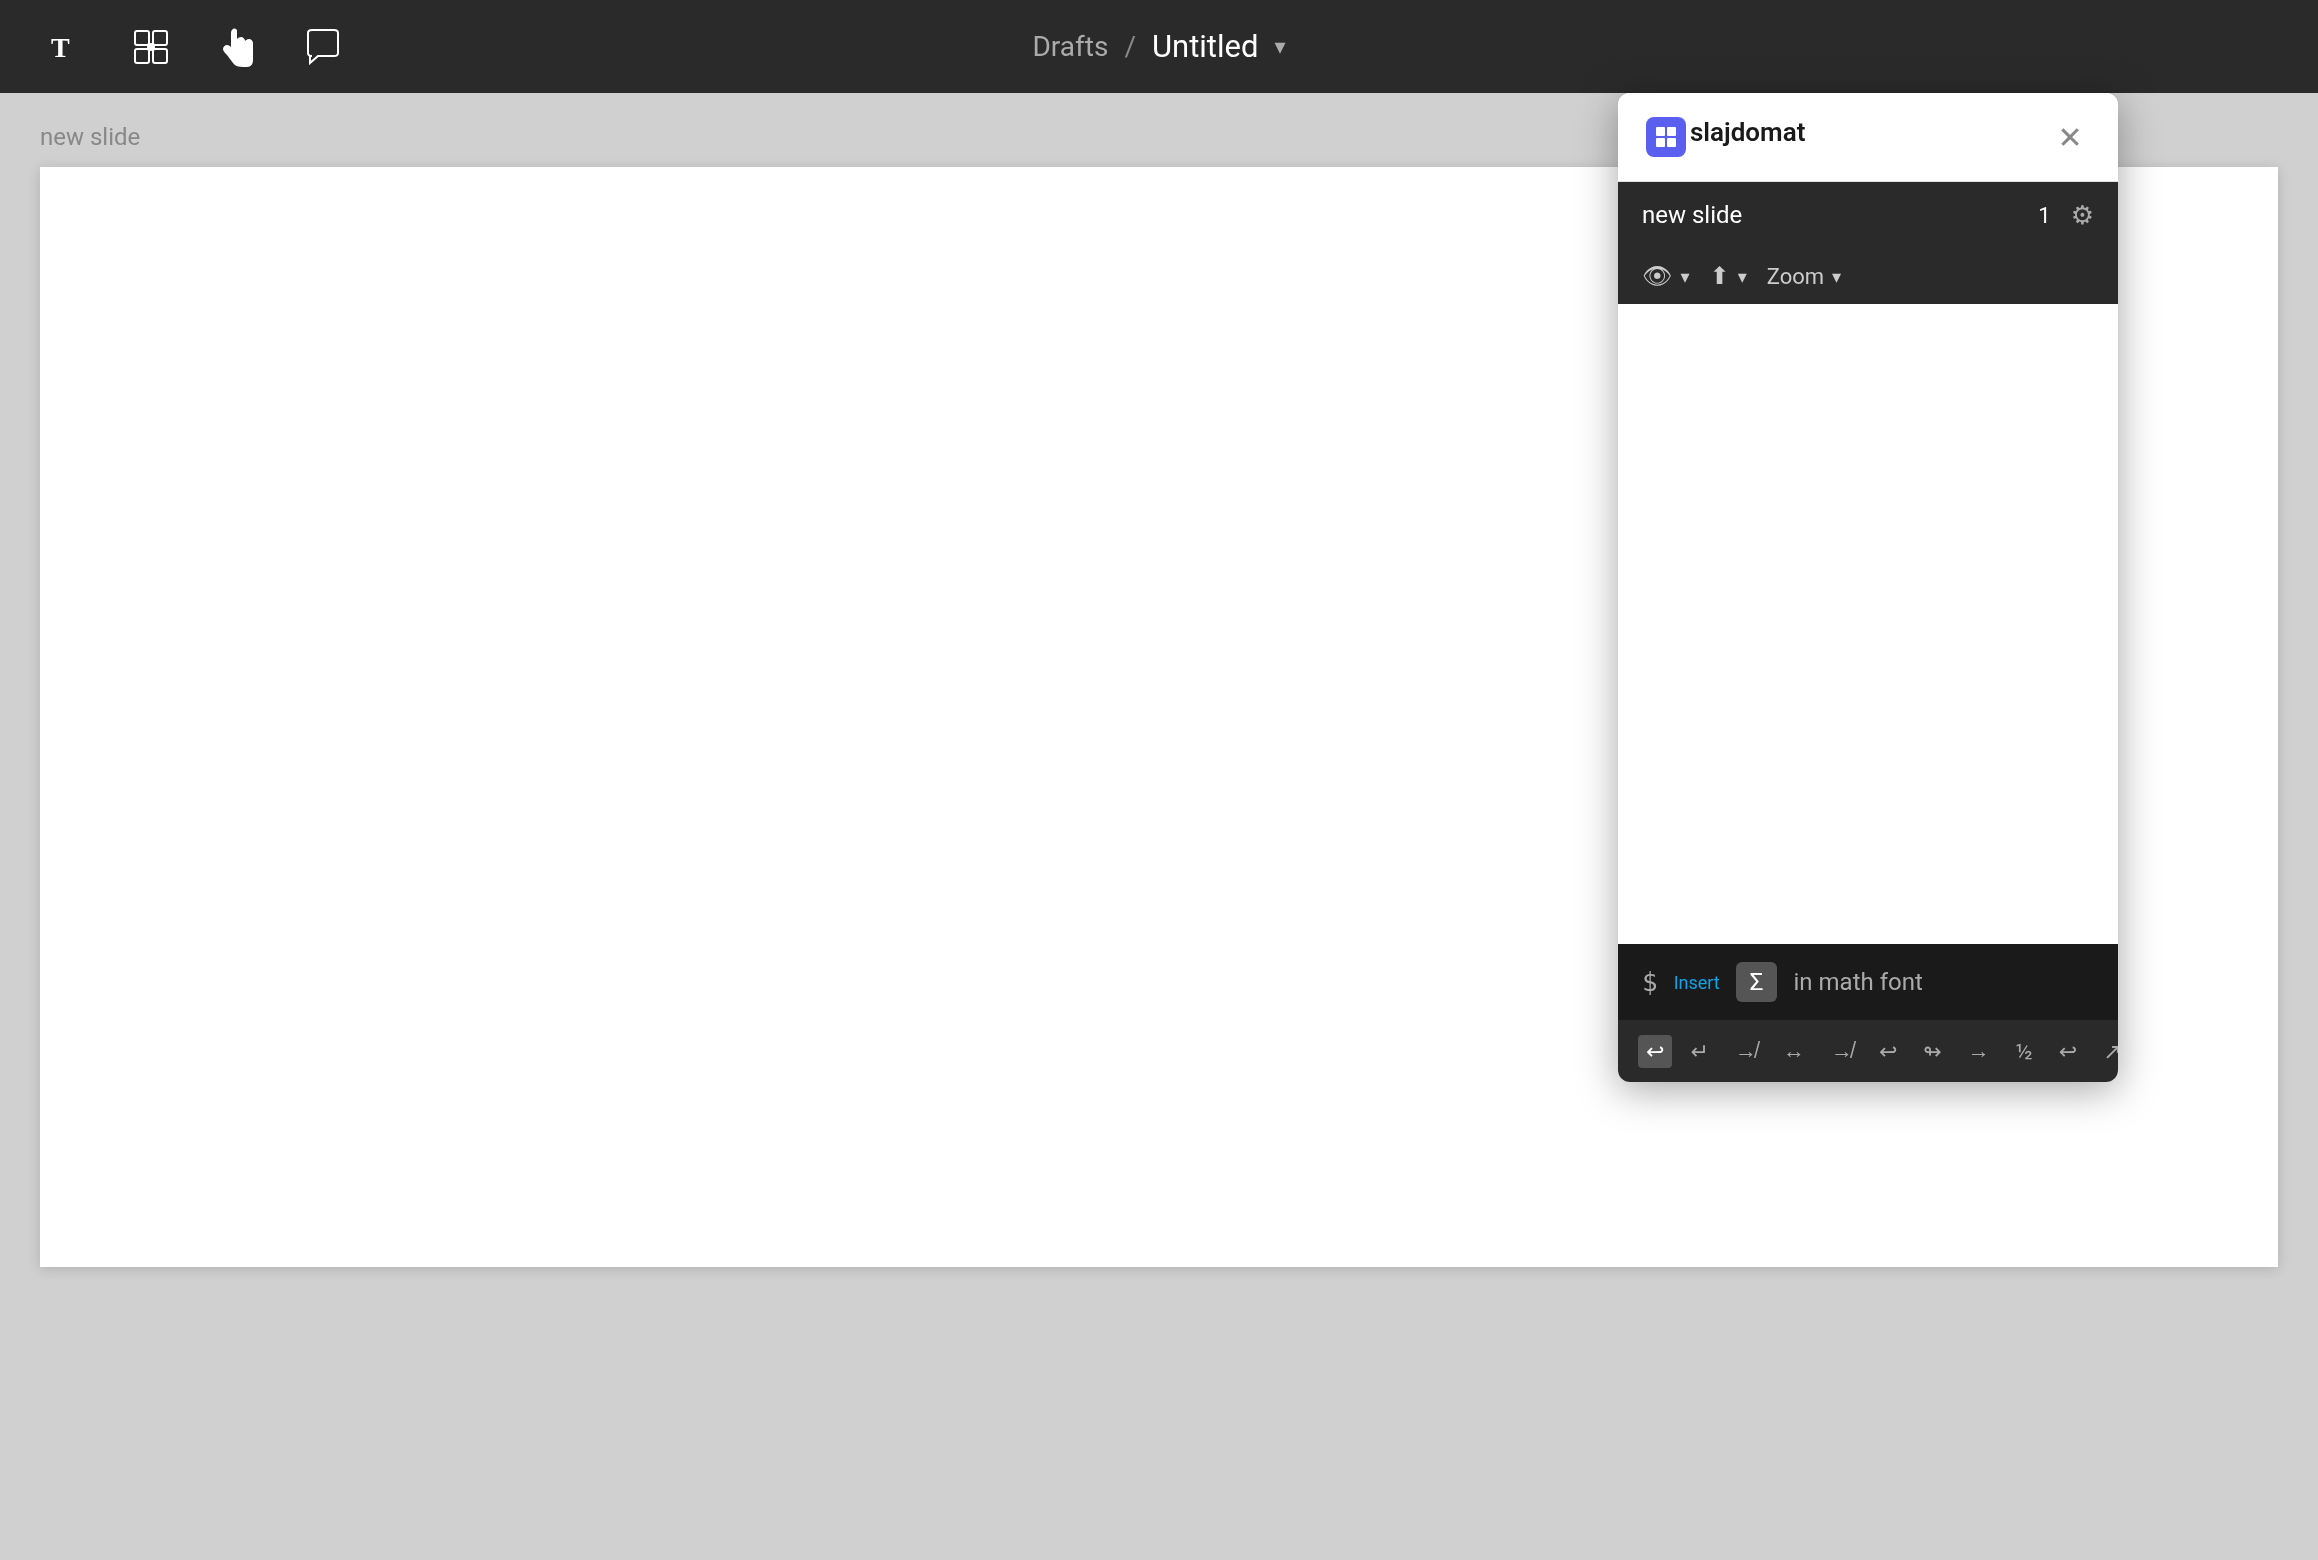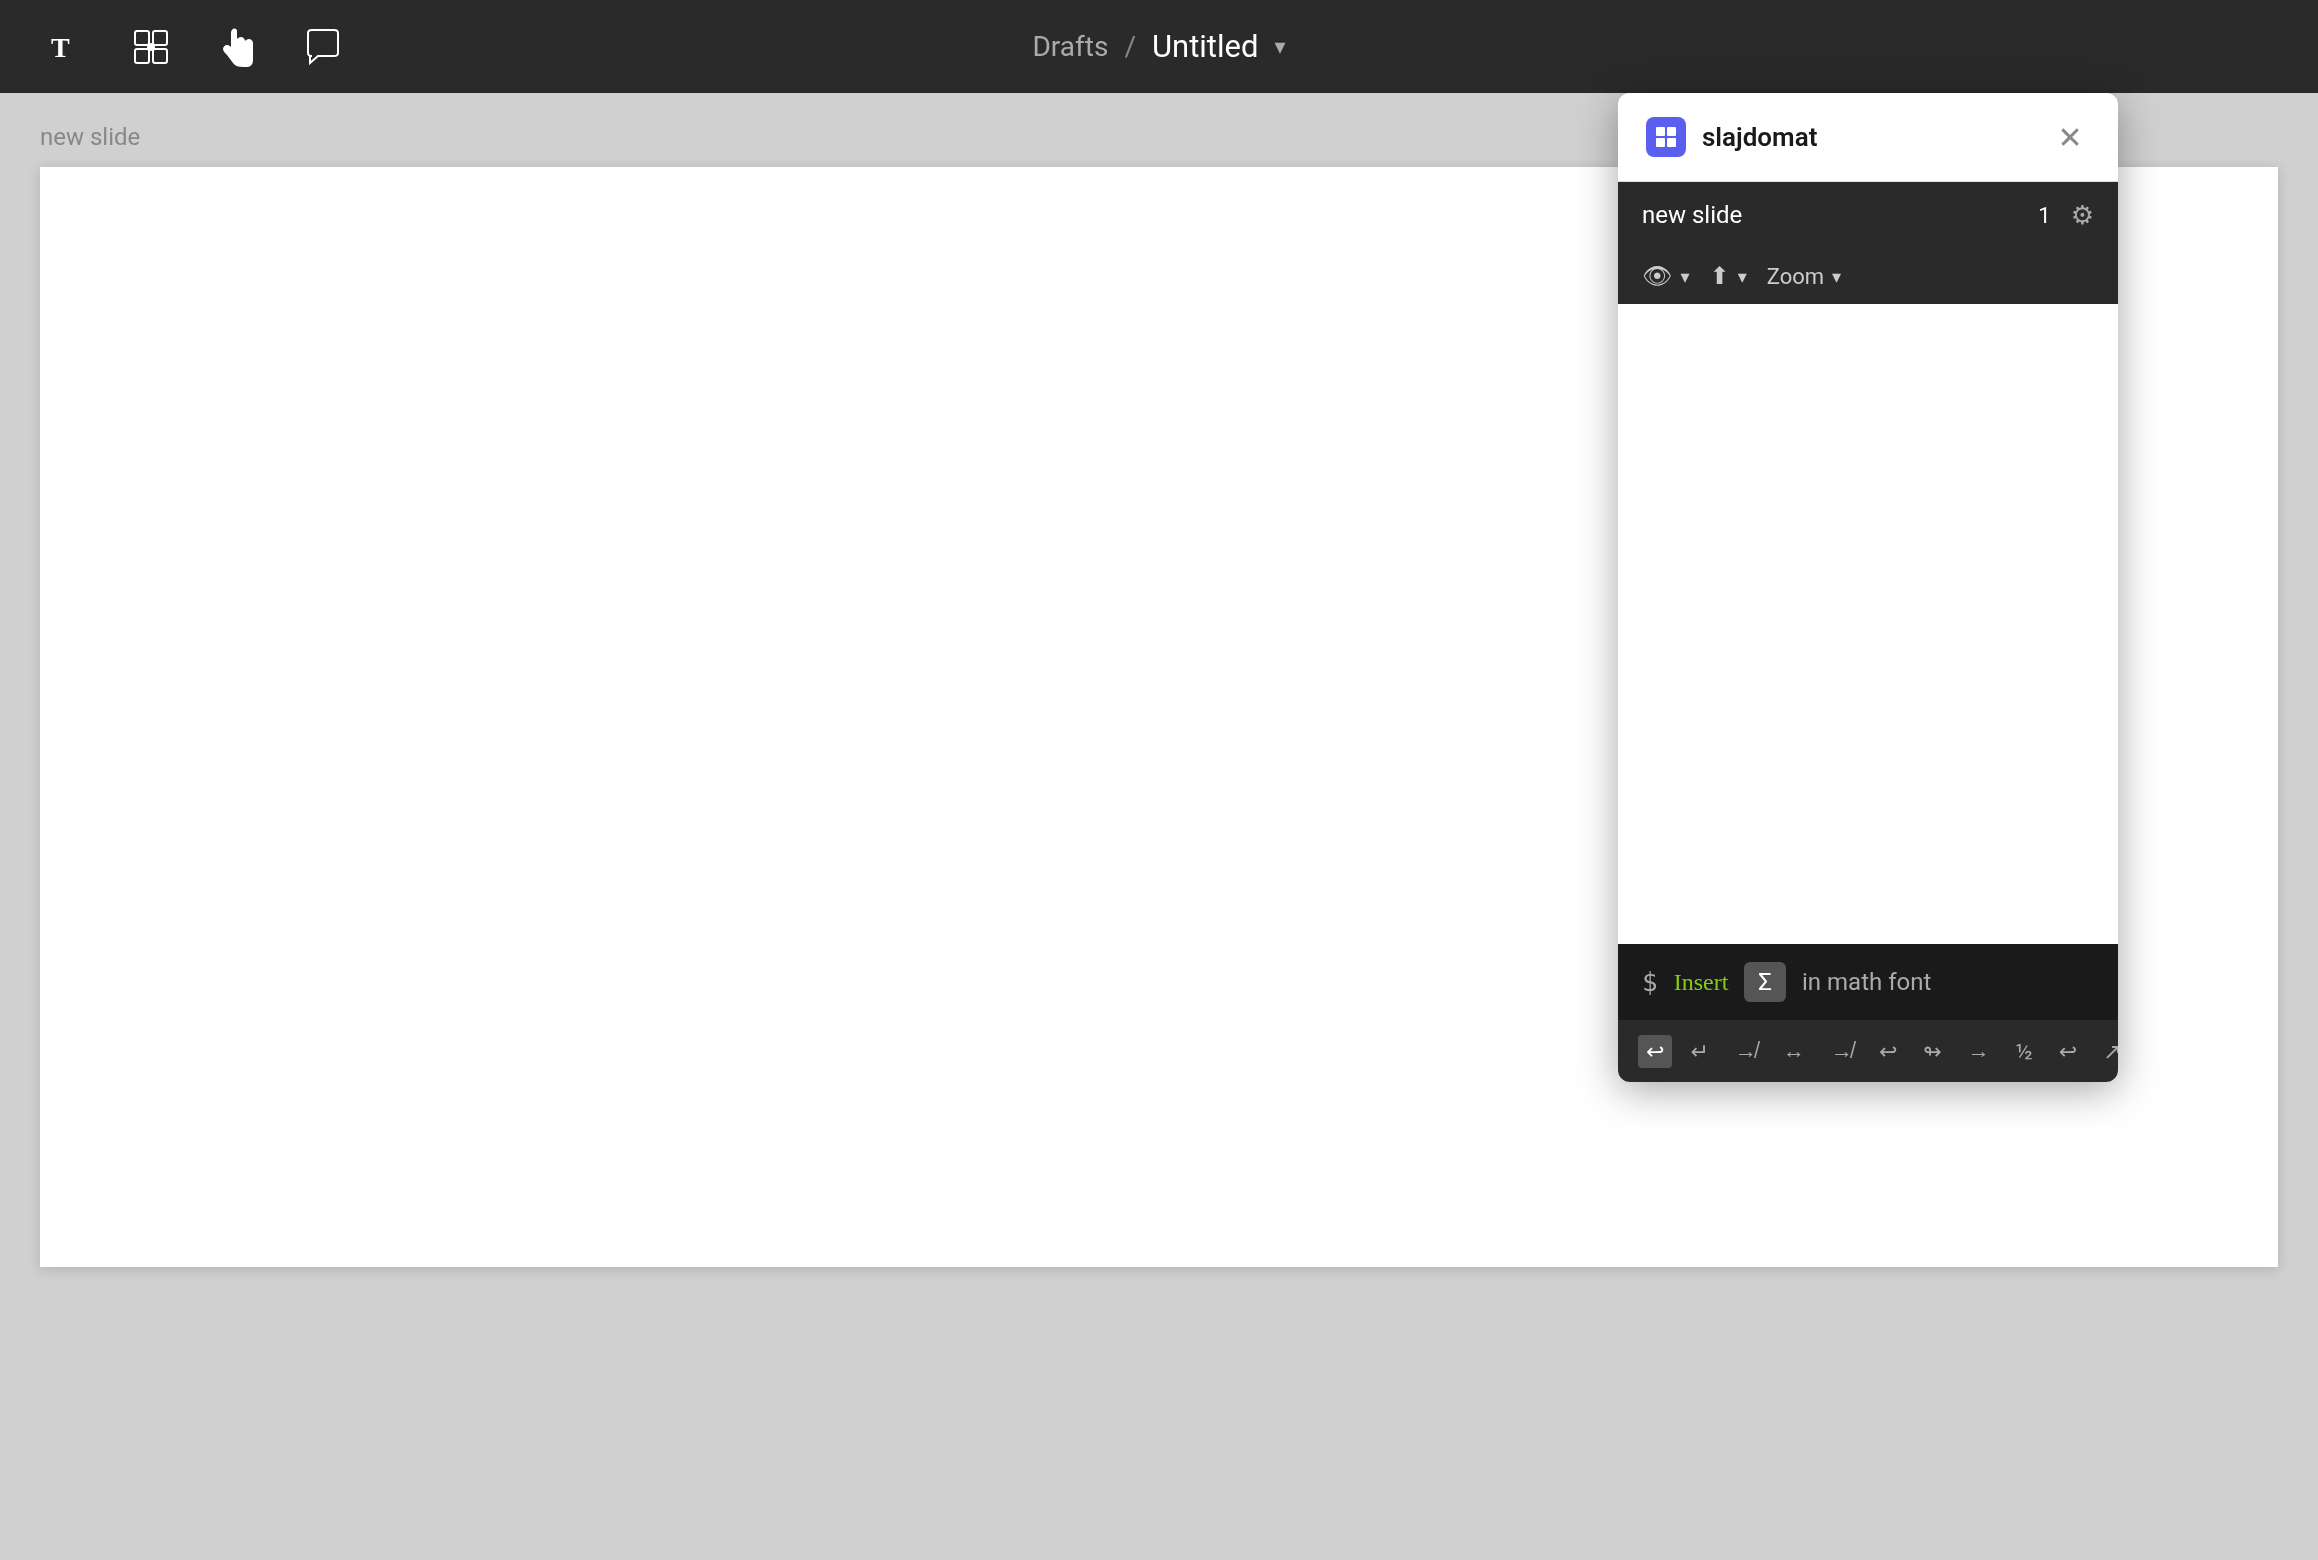--- a/index.html
+++ b/index.html
@@ -122,22 +122,21 @@
       background: #ffffff;
       display: flex;
       align-items: center;
       justify-content: space-between;
       padding: 24px 28px;
       border-bottom: 1px solid #e0e0e0;
     }
 
     .panel-header-left {
       display: flex;
-      align-items: center;
-      gap: 16px;
+      gap: 4px;
     }
 
     .panel-app-icon {
       width: 40px;
       height: 40px;
       background: #5B5FEF;
       border-radius: 8px;
       display: flex;
       align-items: center;
       justify-content: center;
@@ -234,23 +233,22 @@
       gap: 16px;
     }
 
     .panel-dollar {
       color: #aaaaaa;
       font-size: 26px;
       font-family: monospace;
     }
 
     .panel-insert-label {
-      color: #84cc16;
-      font-size: 24px;
-      font-family: Liberation Serif, serif;
+      color: #0ea5e9;
+      font-size: 18px;
     }
 
     .panel-sigma-icon {
       background: #555555;
       color: #ffffff;
       border-radius: 6px;
       padding: 6px 14px;
       font-size: 24px;
       display: flex;
       align-items: center;

